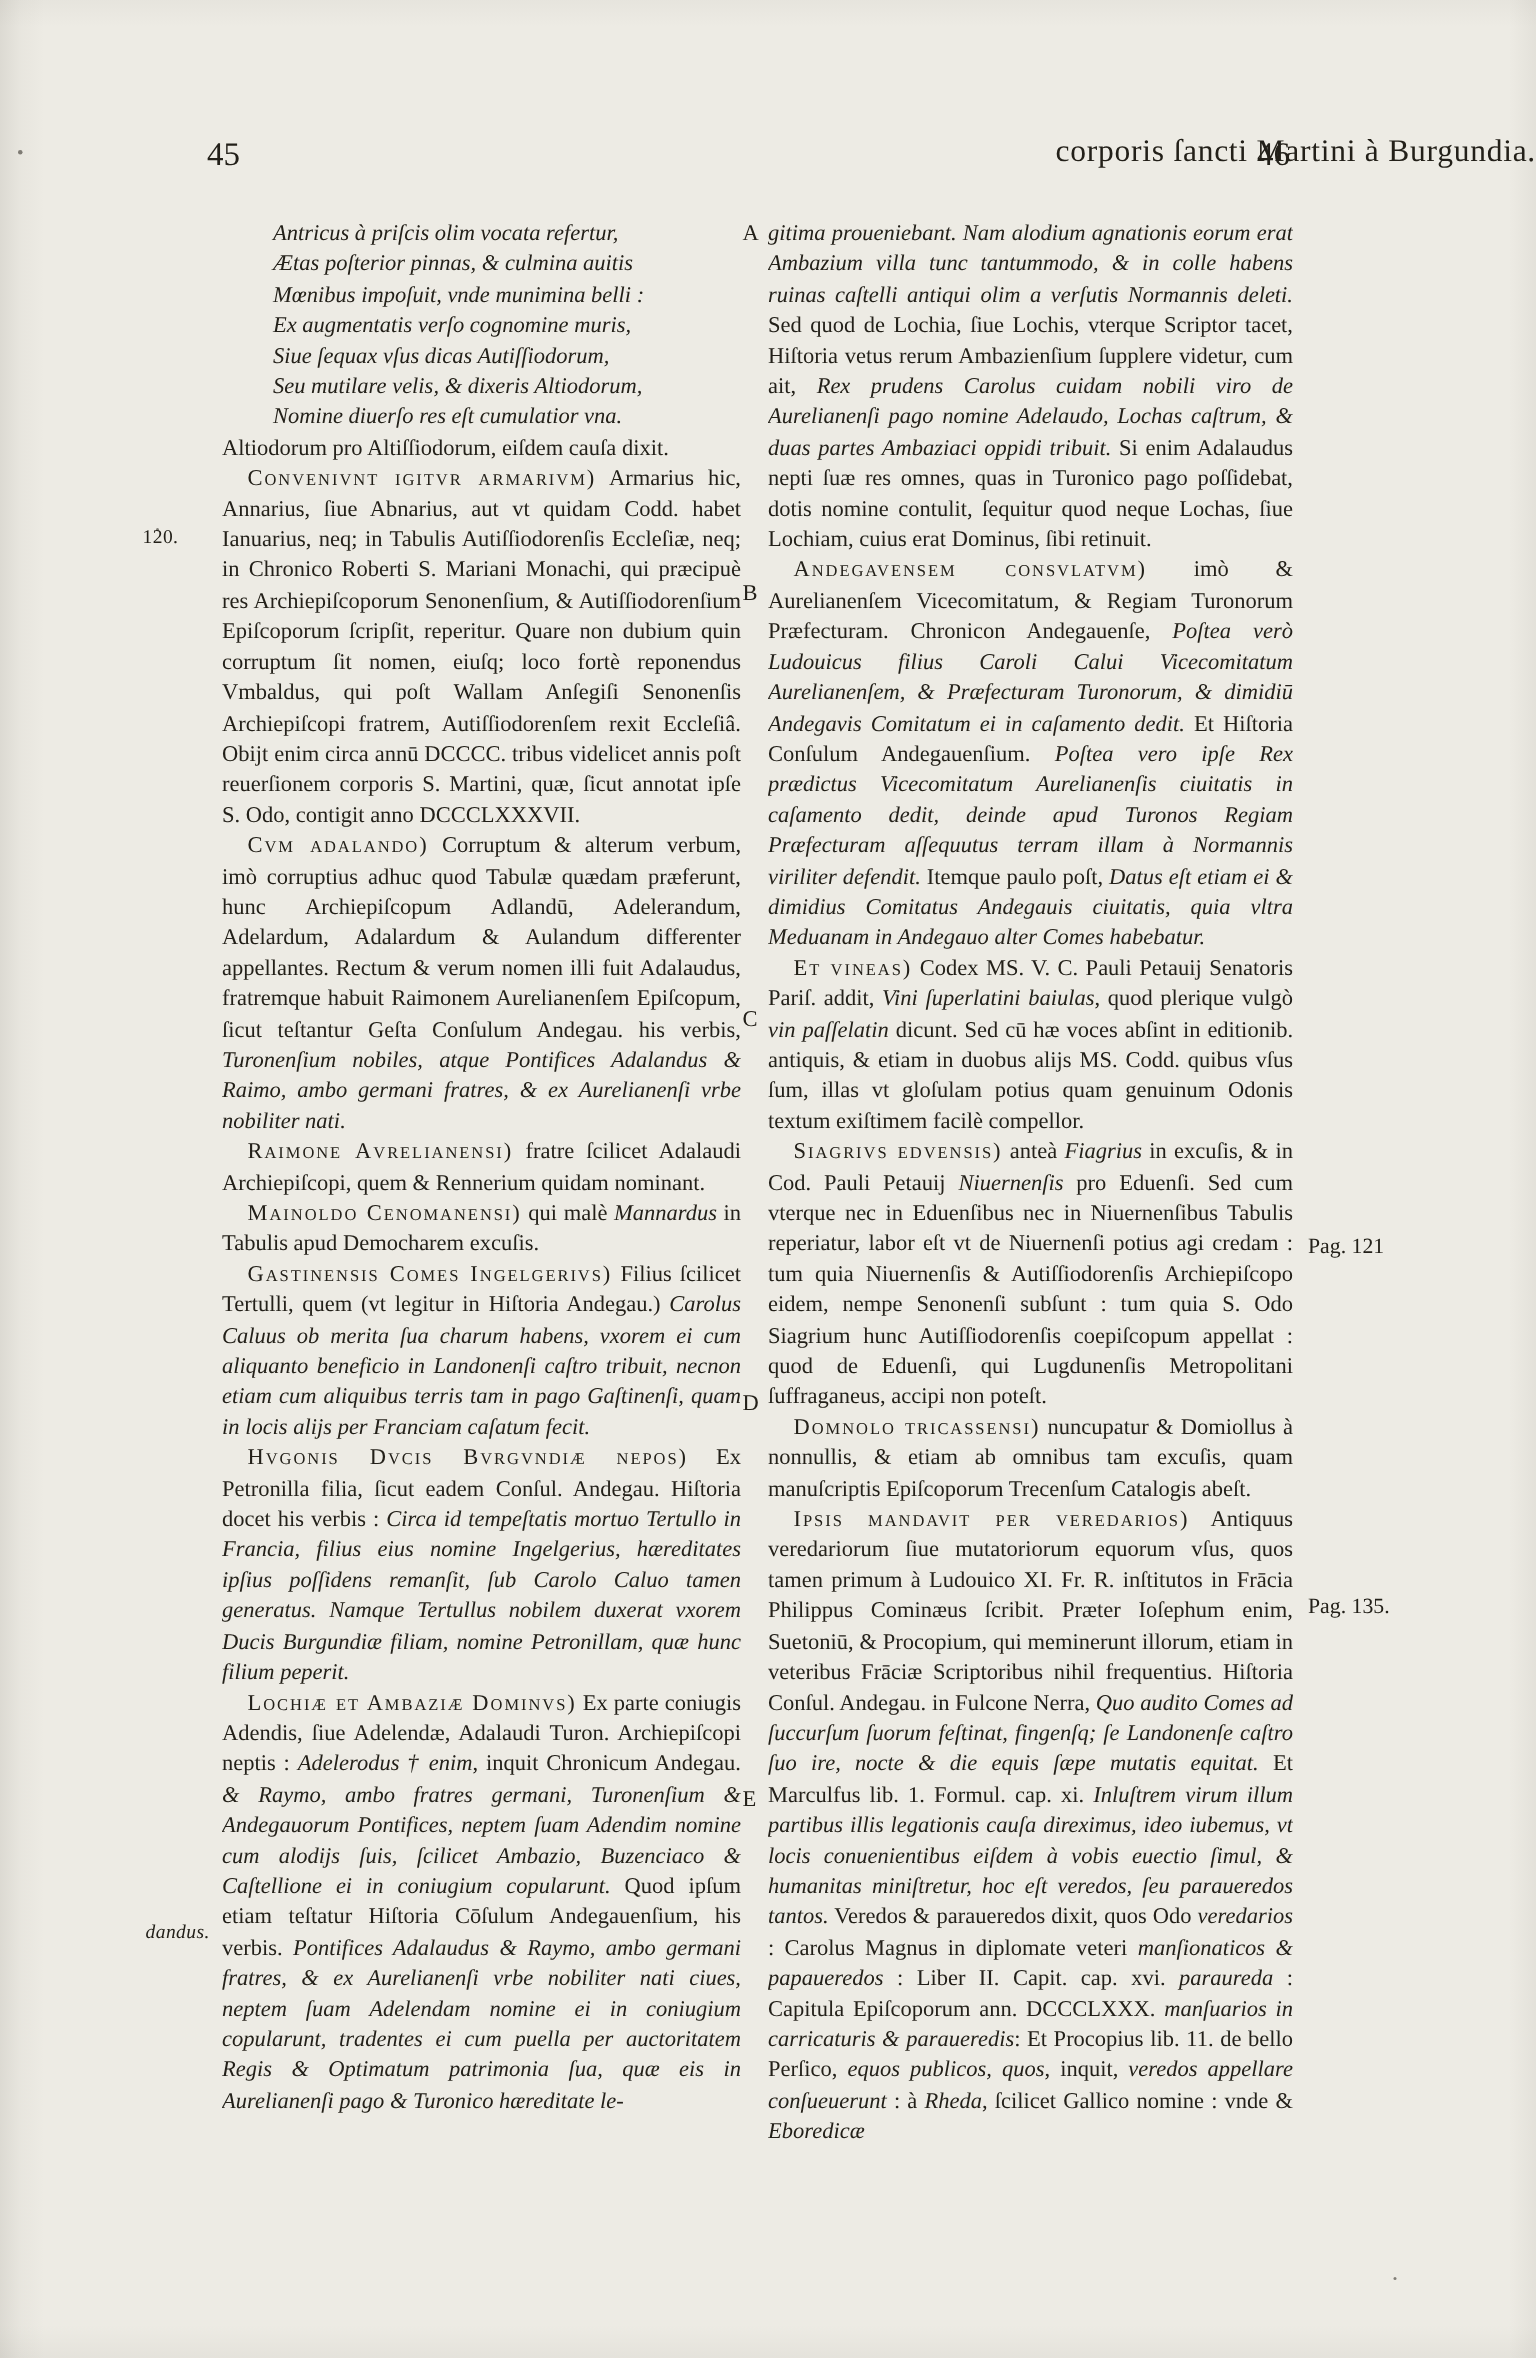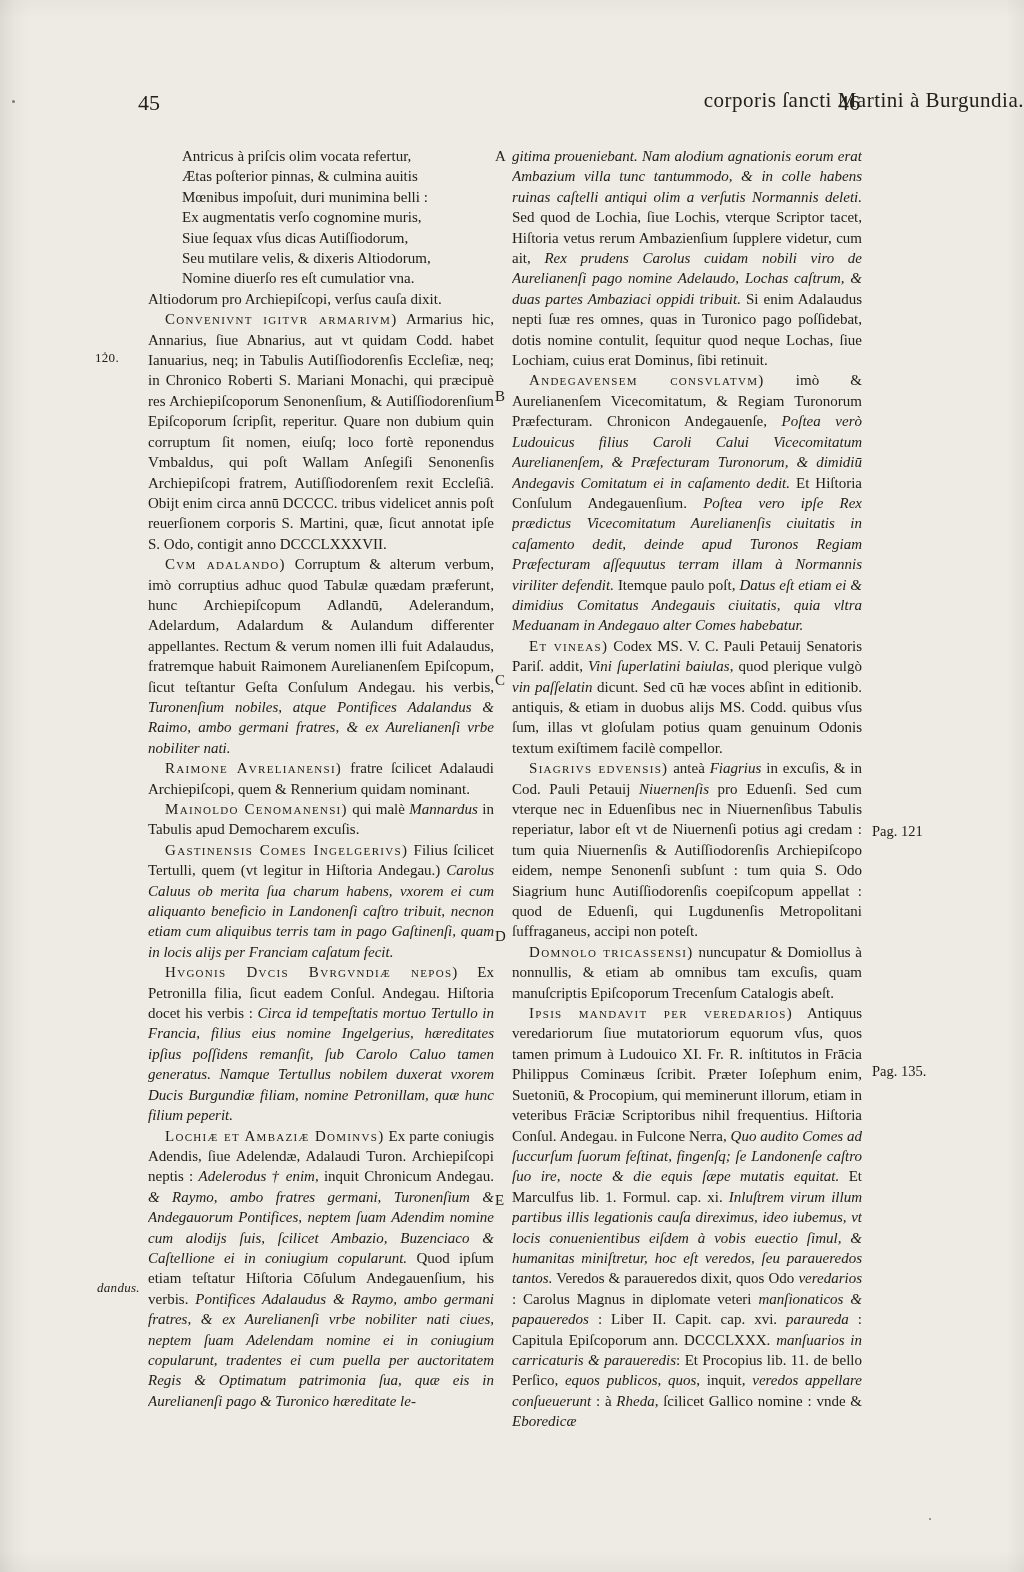--- a/index.html
+++ b/index.html
@@ -45,20 +45,21 @@
   .col-left{left:148px;width:346px;}
   .col-right{left:512px;width:350px;}
 
   .para{margin:0;}
   .para.indent{text-indent:17px;}
   .run-r{font-style:normal;}
   .run-i{font-style:italic;}
   .run-sc{font-variant:small-caps;letter-spacing:1.3px;}
 
   .verse{
+    font-style:italic;
     margin-left:34px;
     text-align:left;
   }
 
   .mnote{
     position:absolute;font-size:13px;letter-spacing:0.3px;white-space:nowrap;margin-top:28px;
   }
   .mnote.italic{font-style:italic;}
   .gutter{
     position:absolute;left:495px;font-size:15px;
@@ -73,27 +74,27 @@
 <div class="page">
 
   <span class="pageno left">45</span>
   <div class="header-title">corporis ſancti Martini à Burgundia.</div>
   <span class="pageno right">46</span>
 
   <div class="col col-left">
       <div class="verse">
         <div>Antricus à priſcis olim vocata refertur,</div>
         <div>Ætas poſterior pinnas, &amp; culmina auitis</div>
-        <div>Mœnibus impoſuit, duri munimina belli :</div>
+        <div>Mœnibus impoſuit, vnde munimina belli :</div>
         <div>Ex augmentatis verſo cognomine muris,</div>
         <div>Siue ſequax vſus dicas Autiſſiodorum,</div>
         <div>Seu mutilare velis, &amp; dixeris Altiodorum,</div>
         <div>Nomine diuerſo res eſt cumulatior vna.</div>
       </div>
-      <p class="para"><span class="run-r">Altiodorum pro Archiepiſcopi, verſus cauſa dixit.</span></p>
+      <p class="para"><span class="run-r">Altiodorum pro Altiſſiodorum, eiſdem cauſa dixit.</span></p>
       <p class="para indent"><span class="run-sc">Convenivnt igitvr armarivm)</span><span class="run-r"> Armarius hic, Annarius, ſiue Abnarius, aut vt quidam Codd. habet Ianuarius, neq; in Tabulis Autiſſiodorenſis Eccleſiæ, neq; in Chronico Roberti S. Mariani Monachi, qui præcipuè res Archiepiſcoporum Senonenſium, &amp; Autiſſiodorenſium Epiſcoporum ſcripſit, reperitur. Quare non dubium quin corruptum ſit nomen, eiuſq; loco fortè reponendus Vmbaldus, qui poſt Wallam Anſegiſi Senonenſis Archiepiſcopi fratrem, Autiſſiodorenſem rexit Eccleſiâ. Obijt enim circa annū DCCCC. tribus videlicet annis poſt reuerſionem corporis S. Martini, quæ, ſicut annotat ipſe S. Odo, contigit anno DCCCLXXXVII.</span></p>
       <p class="para indent"><span class="run-sc">Cvm adalando)</span><span class="run-r"> Corruptum &amp; alterum verbum, imò corruptius adhuc quod Tabulæ quædam præferunt, hunc Archiepiſcopum Adlandū, Adelerandum, Adelardum, Adalardum &amp; Aulandum differenter appellantes. Rectum &amp; verum nomen illi fuit Adalaudus, fratremque habuit Raimonem Aurelianenſem Epiſcopum, ſicut teſtantur Geſta Conſulum Andegau. his verbis, </span><span class="run-i">Turonenſium nobiles, atque Pontifices Adalandus &amp; Raimo, ambo germani fratres, &amp; ex Aurelianenſi vrbe nobiliter nati.</span></p>
       <p class="para indent"><span class="run-sc">Raimone Avrelianensi)</span><span class="run-r"> fratre ſcilicet Adalaudi Archiepiſcopi, quem &amp; Rennerium quidam nominant.</span></p>
       <p class="para indent"><span class="run-sc">Mainoldo Cenomanensi)</span><span class="run-r"> qui malè </span><span class="run-i">Mannardus</span><span class="run-r"> in Tabulis apud Democharem excuſis.</span></p>
       <p class="para indent"><span class="run-sc">Gastinensis Comes Ingelgerivs)</span><span class="run-r"> Filius ſcilicet Tertulli, quem (vt legitur in Hiſtoria Andegau.) </span><span class="run-i">Carolus Caluus ob merita ſua charum habens, vxorem ei cum aliquanto beneficio in Landonenſi caſtro tribuit, necnon etiam cum aliquibus terris tam in pago Gaſtinenſi, quam in locis alijs per Franciam caſatum fecit.</span></p>
       <p class="para indent"><span class="run-sc">Hvgonis Dvcis Bvrgvndiæ nepos)</span><span class="run-r"> Ex Petronilla filia, ſicut eadem Conſul. Andegau. Hiſtoria docet his verbis : </span><span class="run-i">Circa id tempeſtatis mortuo Tertullo in Francia, filius eius nomine Ingelgerius, hæreditates ipſius poſſidens remanſit, ſub Carolo Caluo tamen generatus. Namque Tertullus nobilem duxerat vxorem Ducis Burgundiæ filiam, nomine Petronillam, quæ hunc filium peperit.</span></p>
       <p class="para indent"><span class="run-sc">Lochiæ et Ambaziæ Dominvs)</span><span class="run-r"> Ex parte coniugis Adendis, ſiue Adelendæ, Adalaudi Turon. Archiepiſcopi neptis : </span><span class="run-i">Adelerodus † enim</span><span class="run-r">, inquit Chronicum Andegau. </span><span class="run-i">&amp; Raymo, ambo fratres germani, Turonenſium &amp; Andegauorum Pontifices, neptem ſuam Adendim nomine cum alodijs ſuis, ſcilicet Ambazio, Buzenciaco &amp; Caſtellione ei in coniugium copularunt.</span><span class="run-r"> Quod ipſum etiam teſtatur Hiſtoria Cōſulum Andegauenſium, his verbis. </span><span class="run-i">Pontifices Adalaudus &amp; Raymo, ambo germani fratres, &amp; ex Aurelianenſi vrbe nobiliter nati ciues, neptem ſuam Adelendam nomine ei in coniugium copularunt, tradentes ei cum puella per auctoritatem Regis &amp; Optimatum patrimonia ſua, quæ eis in Aurelianenſi pago &amp; Turonico hæreditate le-</span></p>
     </div>
   <div class="col col-right">
       <p class="para"><span class="run-i">gitima proueniebant. Nam alodium agnationis eorum erat Ambazium villa tunc tantummodo, &amp; in colle habens ruinas caſtelli antiqui olim a verſutis Normannis deleti.</span><span class="run-r"> Sed quod de Lochia, ſiue Lochis, vterque Scriptor tacet, Hiſtoria vetus rerum Ambazienſium ſupplere videtur, cum ait, </span><span class="run-i">Rex prudens Carolus cuidam nobili viro de Aurelianenſi pago nomine Adelaudo, Lochas caſtrum, &amp; duas partes Ambaziaci oppidi tribuit.</span><span class="run-r"> Si enim Adalaudus nepti ſuæ res omnes, quas in Turonico pago poſſidebat, dotis nomine contulit, ſequitur quod neque Lochas, ſiue Lochiam, cuius erat Dominus, ſibi retinuit.</span></p>

